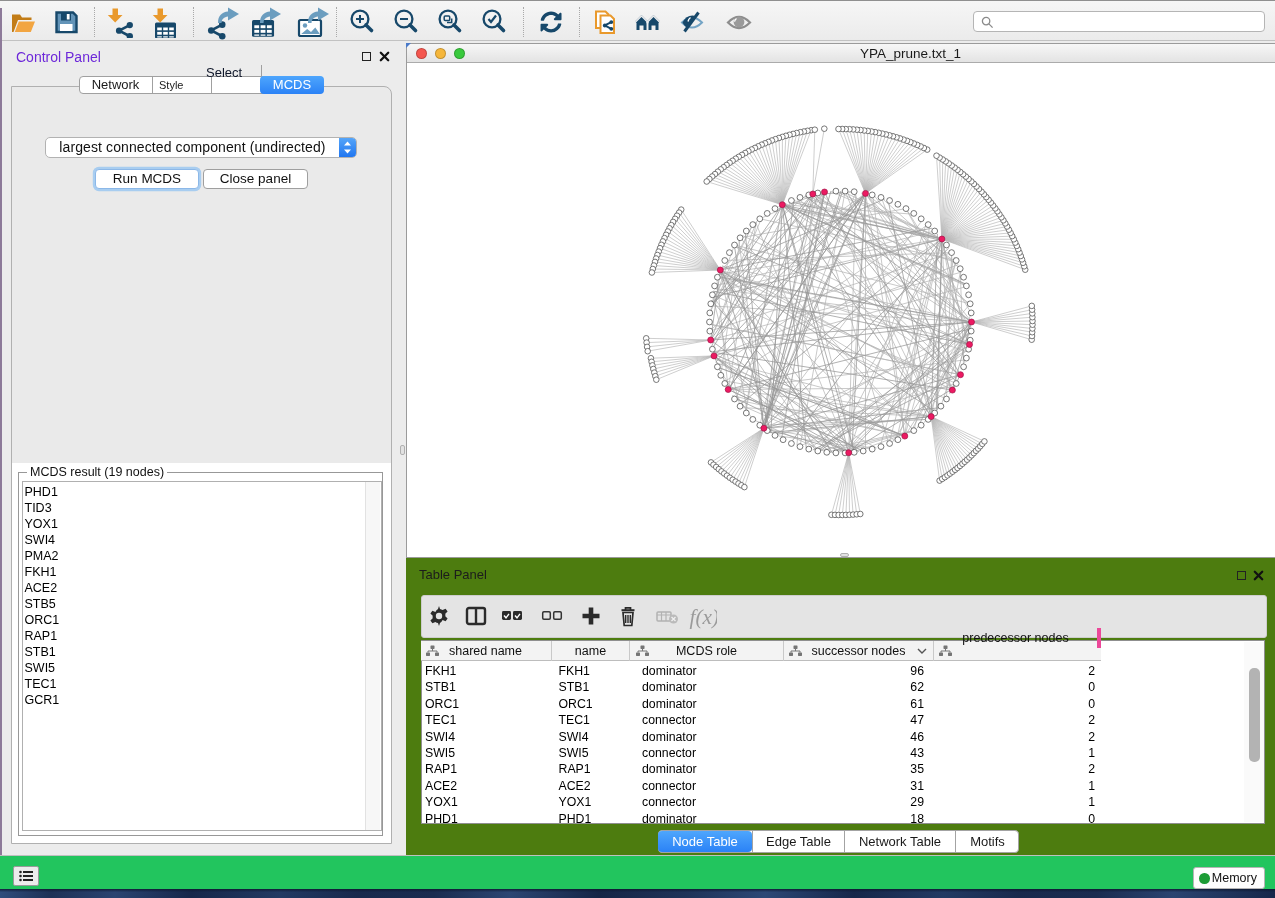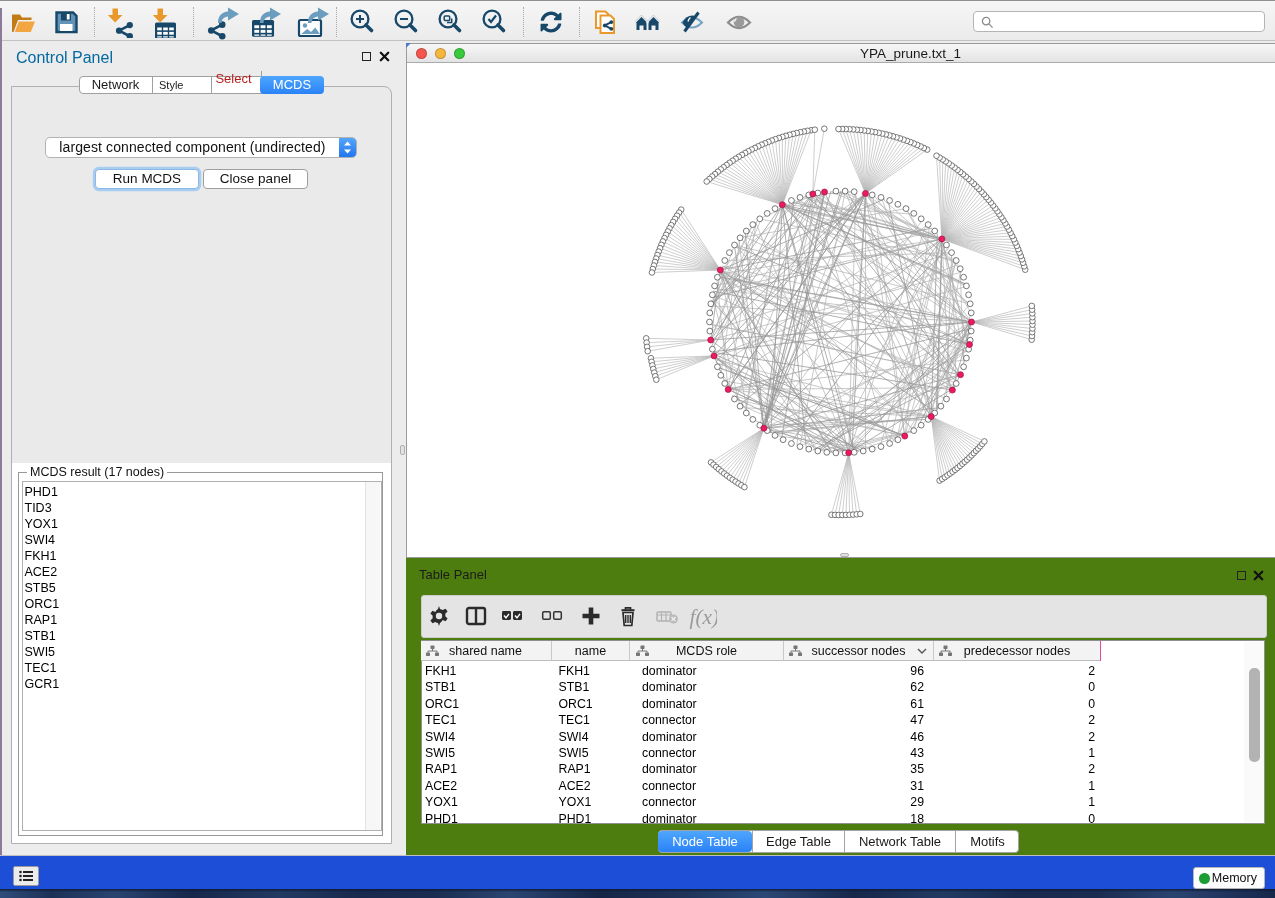--- a/index.html
+++ b/index.html
@@ -141,44 +141,45 @@
     <div style="position:absolute;left:579px;top:6px;height:30px;border-left:1.5px dotted #a9a9a9"></div>
     <div class="abs" style="left:973px;top:10px;width:292px;height:21px;background:#fff;border:1px solid #b5b5b5;border-radius:4px">
       <svg width="13" height="13" viewBox="0 0 14 14" style="position:absolute;left:7px;top:4px">
         <circle cx="5.5" cy="5.5" r="4" fill="none" stroke="#8a8a8a" stroke-width="1.4"></circle>
         <path d="M8.5 8.5l4 4" stroke="#8a8a8a" stroke-width="1.4"></path>
       </svg>
     </div>
   </div>
 <div class="abs" style="left:0;top:8px;width:2px;height:881px;background:#8d7a99"></div>
 <div class="abs" style="left:2px;top:41px;width:397px;height:816px;background:#ececec">
-    <div class="abs" style="left:14px;top:8px;font-size:16px;color:#0369a1">Control Panel</div>
+    <div class="abs" style="left:14px;top:8px;font-size:14px;color:#6d28d9">Control Panel</div>
     <div class="abs" style="left:360px;top:11px;width:9px;height:9px;border:1.5px solid #222"></div>
     <svg class="abs" style="left:377px;top:10px" width="11" height="11" viewBox="0 0 11 11">
       <path d="M1.8 1.8l7.4 7.4M9.2 1.8l-7.4 7.4" stroke="#111" stroke-width="2.3" stroke-linecap="round"></path>
     </svg>
     <div class="abs" style="left:9px;top:45px;width:381px;height:758px;background:#eaeaea;border:1px solid #b0b0b0;border-radius:0 8px 0 0"></div>
     <div class="abs" style="left:77px;top:35px;width:244px;height:18px;background:#fff;border:1px solid #a0a0a0;border-radius:4px"></div>
     <div class="abs" style="left:77px;top:36px;width:74px;height:16px;color:#1a1a1a;border-right:1px solid #a0a0a0;font-size:13px;text-align:center;line-height:16px">Network</div>
     <div class="abs" style="left:157px;top:36px;width:53px;height:16px;color:#1a1a1a;border-right:1px solid #a0a0a0;font-size:11px;line-height:16px">Style</div>
-    <div class="abs" style="left:204px;top:30px;width:56px;height:16px;color:#b91c1c;border-right:1px solid #a0a0a0;font-size:13px;text-align:center;line-height:16px">Select</div>
+    <div class="abs" style="left:204px;top:24px;width:56px;height:16px;color:#0f172a;border-right:1px solid #a0a0a0;font-size:13px;line-height:16px">Select</div>
     <div class="abs" style="left:258px;top:35px;width:64px;height:18px;background:linear-gradient(#4ea6fd,#2b82f6);color:#fff;border-radius:4px;font-size:13px;text-align:center;line-height:18px">MCDS</div>
     <div class="abs" style="left:43px;top:96px;width:312px;height:21px;background:#fff;border:1px solid #b2b2b2;border-radius:5px;font-size:14px;letter-spacing:0.1px;text-align:center;line-height:19px;color:#111;padding-right:17px">largest connected component (undirected)<div class="abs" style="right:0px;top:0px;width:17px;height:19px;background:linear-gradient(#55a5f9,#2076f0);border-radius:0 4px 4px 0"><svg width="17" height="19" viewBox="0 0 17 19">
           <path d="M5 7.5l3.5-4 3.5 4z M5 11.5l3.5 4 3.5-4z" fill="#fff"></path>
         </svg></div></div>
     <div class="abs" style="left:93px;top:128px;width:104px;height:20px;background:#fff;border:1px solid #8cb8e8;border-radius:4px;box-shadow:0 0 0 2.2px #a8cdf0;font-size:13.5px;text-align:center;line-height:18px;color:#111">Run MCDS</div>
     <div class="abs" style="left:201px;top:128px;width:105px;height:20px;background:#fff;border:1px solid #9f9f9f;border-radius:4px;font-size:13.5px;text-align:center;line-height:18px;color:#111">Close panel</div>
     <div class="abs" style="left:10px;top:422px;width:379px;height:380px;background:#fff"></div>
     <div class="abs" style="left:16px;top:431px;width:365px;height:364px;border:1px solid #989898"></div>
-    <div class="abs" style="left:25px;top:424px;background:#fff;padding:0 3px;font-size:12.5px;color:#111">MCDS result (17 nodes)</div>
+    <div class="abs" style="left:25px;top:424px;background:#fff;padding:0 3px;font-size:12.5px;color:#111">MCDS result (19 nodes)</div>
     <div class="abs" style="left:20px;top:440px;width:360px;height:350px;background:#fff;border:1px solid #b0b0b0;font-size:12.5px;color:#000;padding:2px 0 0 1.5px">
       <div style="height:16px;line-height:16px">PHD1</div>
       <div style="height:16px;line-height:16px">TID3</div>
       <div style="height:16px;line-height:16px">YOX1</div>
       <div style="height:16px;line-height:16px">SWI4</div>
+      <div style="height:16px;line-height:16px">PMA2</div>
       <div style="height:16px;line-height:16px">FKH1</div>
       <div style="height:16px;line-height:16px">ACE2</div>
       <div style="height:16px;line-height:16px">STB5</div>
       <div style="height:16px;line-height:16px">ORC1</div>
       <div style="height:16px;line-height:16px">RAP1</div>
       <div style="height:16px;line-height:16px">STB1</div>
       <div style="height:16px;line-height:16px">SWI5</div>
       <div style="height:16px;line-height:16px">TEC1</div>
       <div style="height:16px;line-height:16px">GCR1</div>
     </div>
@@ -554,21 +555,21 @@
     </svg>
     <div class="abs" style="left:378px;top:83px;width:150px;height:20px;border-right:1px solid #c9c9c9;font-size:12.5px;color:#111;text-align:center;line-height:20px">successor nodes</div>
     <svg width="13" height="12" viewBox="0 0 13 12" style="position:absolute;left:383px;top:87px">
       <g fill="#757575">
         <rect x="4.5" y="0.5" width="4" height="3.4" rx="0.6"></rect>
         <rect x="0" y="7.5" width="4" height="3.4" rx="0.6"></rect>
         <rect x="9" y="7.5" width="4" height="3.4" rx="0.6"></rect>
         <path d="M6.5 4v2M2 7.5V6h9v1.5" stroke="#757575" fill="none" stroke-width="1"></path>
       </g>
     </svg>
-    <div class="abs" style="left:528px;top:83px;width:167px;height:20px;border-right:1px solid #ec4899;font-size:12.5px;color:#111;text-align:center;line-height:20px">predecessor nodes</div>
+    <div class="abs" style="left:528px;top:70px;width:167px;height:20px;border-right:4px solid #ec4899;font-size:12.5px;color:#111;text-align:center;line-height:20px">predecessor nodes</div>
     <svg width="13" height="12" viewBox="0 0 13 12" style="position:absolute;left:533px;top:87px">
       <g fill="#757575">
         <rect x="4.5" y="0.5" width="4" height="3.4" rx="0.6"></rect>
         <rect x="0" y="7.5" width="4" height="3.4" rx="0.6"></rect>
         <rect x="9" y="7.5" width="4" height="3.4" rx="0.6"></rect>
         <path d="M6.5 4v2M2 7.5V6h9v1.5" stroke="#757575" fill="none" stroke-width="1"></path>
       </g>
     </svg>
     <svg width="10" height="6" viewBox="0 0 10 6" style="position:absolute;left:511px;top:90px">
       <path d="M1 1l4 4 4-4" stroke="#555" stroke-width="1.4" fill="none"></path>
@@ -645,21 +646,21 @@
     </div>
     <div class="abs" style="left:838px;top:84px;width:20px;height:180px;background:#fafafa"></div>
     <div class="abs" style="left:843px;top:110px;width:11px;height:94px;background:#b3b3b3;border-radius:5px"></div>
     <div class="abs" style="left:0;top:271px;width:252px;height:26px"></div>
     <div class="abs" style="left:252px;top:272px;width:361px;height:23px;background:#fff;border:1px solid #a3a3a3;border-radius:4px"></div>
     <div class="abs" style="left:252px;top:273px;width:94px;height:21px;background:linear-gradient(#4ea6fd,#2b82f6);color:#fff;border-radius:4px;font-size:13px;text-align:center;line-height:21px">Node Table</div>
     <div class="abs" style="left:346px;top:273px;width:92px;height:21px;color:#1a1a1a;border-left:1px solid #a3a3a3;font-size:13px;text-align:center;line-height:21px">Edge Table</div>
     <div class="abs" style="left:438px;top:273px;width:111px;height:21px;color:#1a1a1a;border-left:1px solid #a3a3a3;font-size:13px;text-align:center;line-height:21px">Network Table</div>
     <div class="abs" style="left:549px;top:273px;width:64px;height:21px;color:#1a1a1a;border-left:1px solid #a3a3a3;font-size:13px;text-align:center;line-height:21px">Motifs</div>
   </div>
-<div class="abs" style="left:0;top:855px;width:1275px;height:34px;background:#1d4ed8;border-top:1px solid #c0c0c0">
+<div class="abs" style="left:0;top:855px;width:1275px;height:34px;background:#22c55e;border-top:1px solid #c0c0c0">
     <div class="abs" style="left:13px;top:10px;width:26px;height:20px;border:1px solid #9a9a9a;border-radius:2px;background:#ececec">
       <svg width="14" height="12" viewBox="0 0 14 12" style="position:absolute;left:5px;top:3px">
         <g fill="#222">
           <circle cx="1.5" cy="2" r="1.3"></circle>
           <rect x="4" y="1" width="10" height="2"></rect>
           <circle cx="1.5" cy="6" r="1.3"></circle>
           <rect x="4" y="5" width="10" height="2"></rect>
           <circle cx="1.5" cy="10" r="1.3"></circle>
           <rect x="4" y="9" width="10" height="2"></rect>
         </g>

